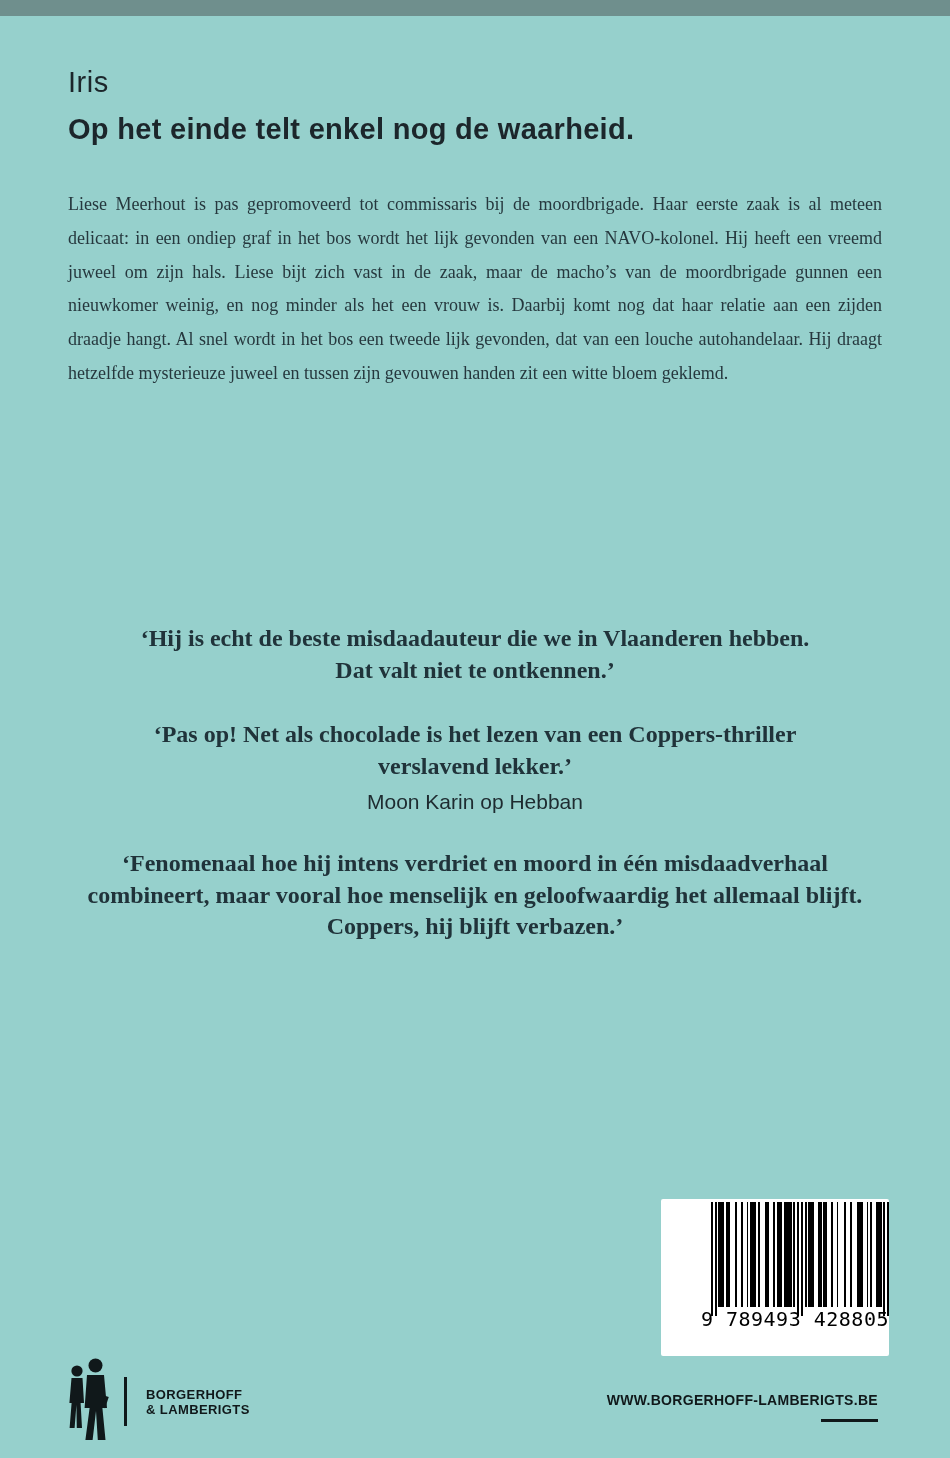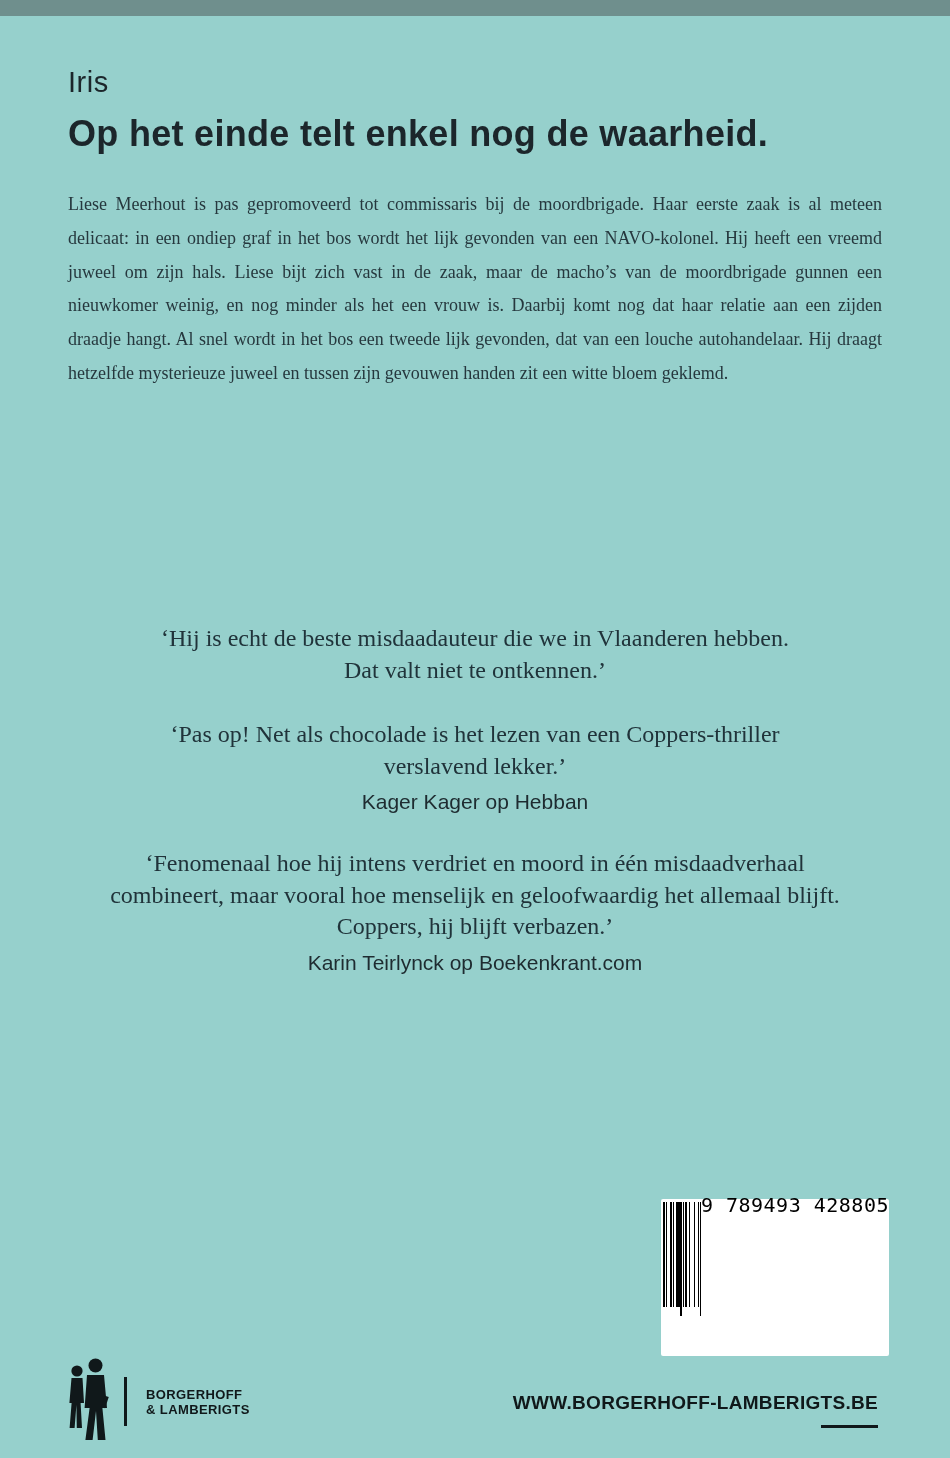--- a/index.html
+++ b/index.html
@@ -14,55 +14,55 @@
     color:#1d2a2f;
   }
   
   .title-block { position:absolute; left:68px; top:48px; right:68px; }
   .book-title {
     font-size:29px; font-weight:500; letter-spacing:0.5px;
     color:#1c262b; line-height:1.25;
   }
   .book-tagline {
     margin-top:11px;
-    font-size:36px; font-weight:bold; letter-spacing:0.3px;
+    font-size:29px; font-weight:bold; letter-spacing:0.3px;
     color:#1c262b; line-height:1.25;
   }
   
   .synopsis {
     position:absolute; left:68px; top:172px; width:814px;
     font-family:"Liberation Serif", serif;
     font-size:18px; line-height:33.8px;
     text-align:justify;
     color:#26383e;
   }
   
   .quotes {
     position:absolute; left:15px; right:15px; top:607px;
     text-align:center;
   }
   .quote-text {
     font-family:"Liberation Serif", serif;
-    font-weight:normal;
+    font-weight:bold;
     font-size:24px; line-height:31.5px;
     color:#20333a;
     white-space:pre-line;
   }
   .quote-attribution {
     margin-top:7px;
     font-size:21px; line-height:26px;
     color:#1e2b30;
   }
   .quote-block { margin-bottom:33px; }
   
   .barcode-box {
     position:absolute; left:661px; top:1183px;
     width:228px; height:157px;
     background:#ffffff; border-radius:2px;
-    display:flex; flex-direction:row; align-items:flex-start;
+    display:flex; flex-direction:column; align-items:flex-end;
     padding-top:3px;
   }
   .barcode-bars { width:178px; height:114px; display:block; }
   .barcode-digits {
     margin-top:-9px;
     font-family:"DejaVu Sans Mono", monospace;
     font-size:20px; letter-spacing:0.5px;
     color:#000; background:transparent;
     white-space:nowrap;
   }
@@ -80,21 +80,21 @@
   }
   .footer-right {
     position:absolute; right:72px; top:1374px;
     text-align:right; color:#10181a;
   }
   .publisher-slogan {
     font-size:17px; font-weight:bold; letter-spacing:0.6px; line-height:1.1;
   }
   .publisher-website {
     margin-top:3px;
-    font-size:19px; font-weight:bold; letter-spacing:0.3px; line-height:1.1;
+    font-size:14px; font-weight:bold; letter-spacing:0.3px; line-height:1.1;
   }
   .website-underline {
     display:inline-block; margin-top:7px;
     width:57px; height:3px; background:#10181a;
   }
 </style>
 </head>
 <body>
 
 <div class="page">
@@ -107,27 +107,26 @@
   <div class="synopsis">Liese Meerhout is pas gepromoveerd tot commissaris bij de moordbrigade. Haar eerste zaak is al meteen delicaat: in een ondiep graf in het bos wordt het lijk gevonden van een NAVO-kolonel. Hij heeft een vreemd juweel om zijn hals. Liese bijt zich vast in de zaak, maar de macho’s van de moordbrigade gunnen een nieuwkomer weinig, en nog minder als het een vrouw is. Daarbij komt nog dat haar relatie aan een zijden draadje hangt. Al snel wordt in het bos een tweede lijk gevonden, dat van een louche autohandelaar. Hij draagt hetzelfde mysterieuze juweel en tussen zijn gevouwen handen zit een witte bloem geklemd.</div>
 
   <div class="quotes">
     <div class="quote-block">
       <div class="quote-text">‘Hij is echt de beste misdaadauteur die we in Vlaanderen hebben.
 Dat valt niet te ontkennen.’</div>
     </div>
     <div class="quote-block">
       <div class="quote-text">‘Pas op! Net als chocolade is het lezen van een Coppers-thriller
 verslavend lekker.’</div>
-      <div class="quote-attribution">Kager Kager op Hebban</div>
+      <div class="quote-attribution">Moon Karin op Hebban</div>
     </div>
     <div class="quote-block">
       <div class="quote-text">‘Fenomenaal hoe hij intens verdriet en moord in één misdaadverhaal
 combineert, maar vooral hoe menselijk en geloofwaardig het allemaal blijft.
 Coppers, hij blijft verbazen.’</div>
-      <div class="quote-attribution">Karin Teirlynck op Boekenkrant.com</div>
     </div>
   </div>
 
   <div class="barcode-box">
     <svg class="barcode-bars" viewBox="0 0 95 11" preserveAspectRatio="none" shape-rendering="crispEdges">
         <rect x="0" y="0" width="1" height="11" fill="#000"></rect>
         <rect x="2" y="0" width="1" height="11" fill="#000"></rect>
         <rect x="4" y="0" width="1" height="10.1" fill="#000"></rect>
         <rect x="5" y="0" width="1" height="10.1" fill="#000"></rect>
         <rect x="6" y="0" width="1" height="10.1" fill="#000"></rect>

